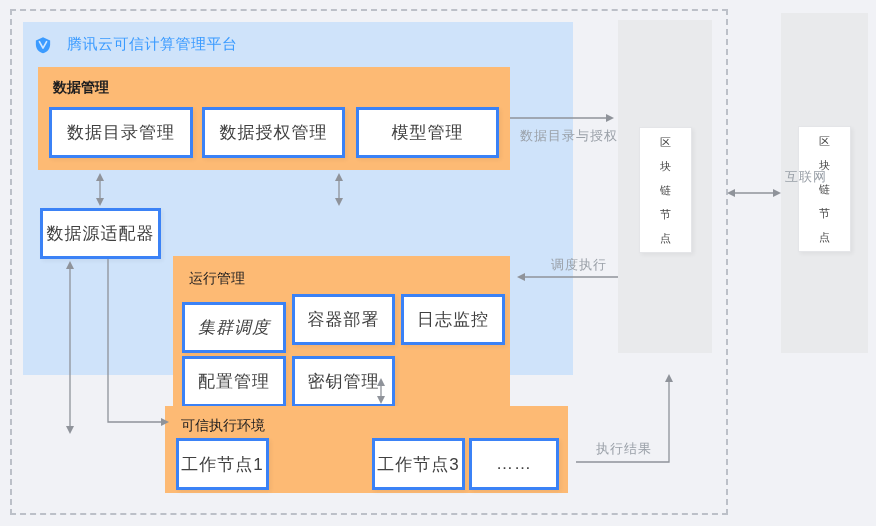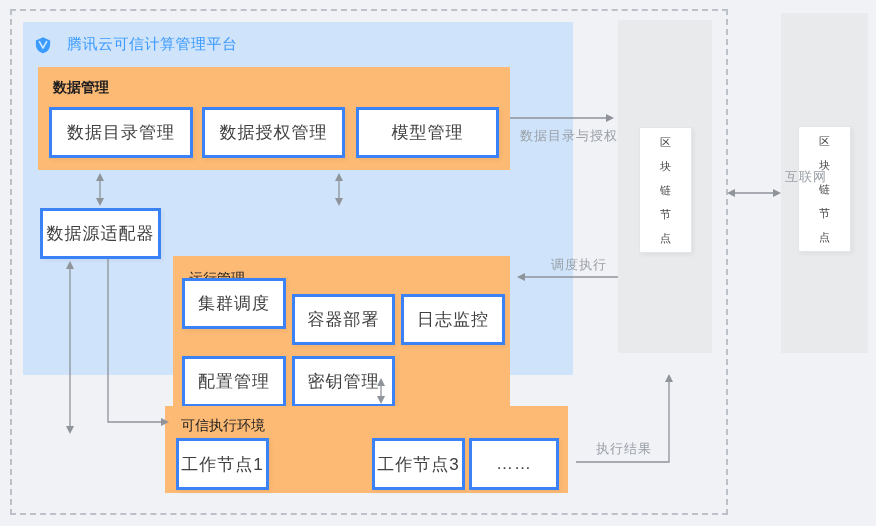--- a/index.html
+++ b/index.html
@@ -60,21 +60,21 @@
     <div class="section-title title-bold" style="left:15px; top:12px;">数据管理</div>
     <div class="wbox" style="left:11px;  top:40px; width:144px; height:51px;">数据目录管理</div>
     <div class="wbox" style="left:164px; top:40px; width:143px; height:51px;">数据授权管理</div>
     <div class="wbox" style="left:318px; top:40px; width:143px; height:51px;">模型管理</div>
   </div>
 
   <div class="wbox" style="left:40px; top:208px; width:121px; height:51px;">数据源适配器</div>
 
   <div class="section" style="left:173px; top:208px; width:337px; height:156px;margin-top:48px;">
     <div class="section-title" style="left:16px; top:14px;">运行管理</div>
-    <div class="wbox" style="left:9px;   top:22px;  width:104px; height:51px;">集群调度</div>
+    <div class="wbox" style="left:9px;   top:46px;  width:104px; height:51px;font-style:italic;">集群调度</div>
     <div class="wbox" style="left:119px; top:38px;  width:103px; height:51px;">容器部署</div>
     <div class="wbox" style="left:228px; top:38px;  width:104px; height:51px;">日志监控</div>
     <div class="wbox" style="left:9px;   top:100px; width:104px; height:51px;">配置管理</div>
     <div class="wbox" style="left:119px; top:100px; width:103px; height:51px;">密钥管理</div>
   </div>
 
   <div class="section" style="left:165px; top:406px; width:403px; height:87px;">
     <div class="section-title" style="left:16px; top:11px;">可信执行环境</div>
     <div class="wbox" style="left:11px;  top:32px; width:93px; height:52px;">工作节点1</div>
     <div class="wbox" style="left:207px; top:32px; width:93px; height:52px;">工作节点3</div>

